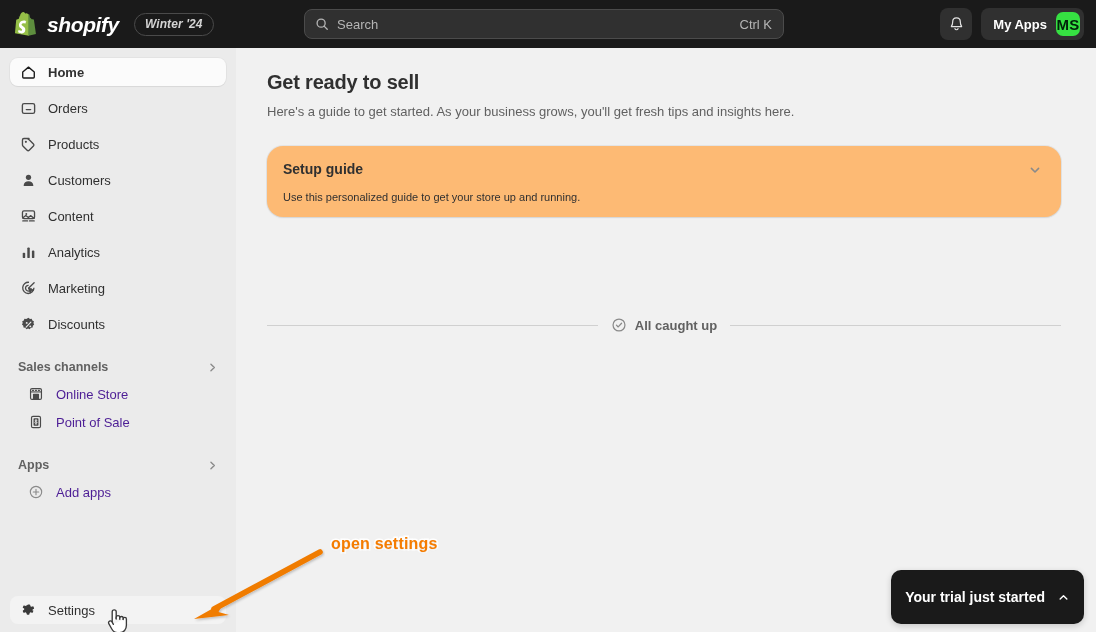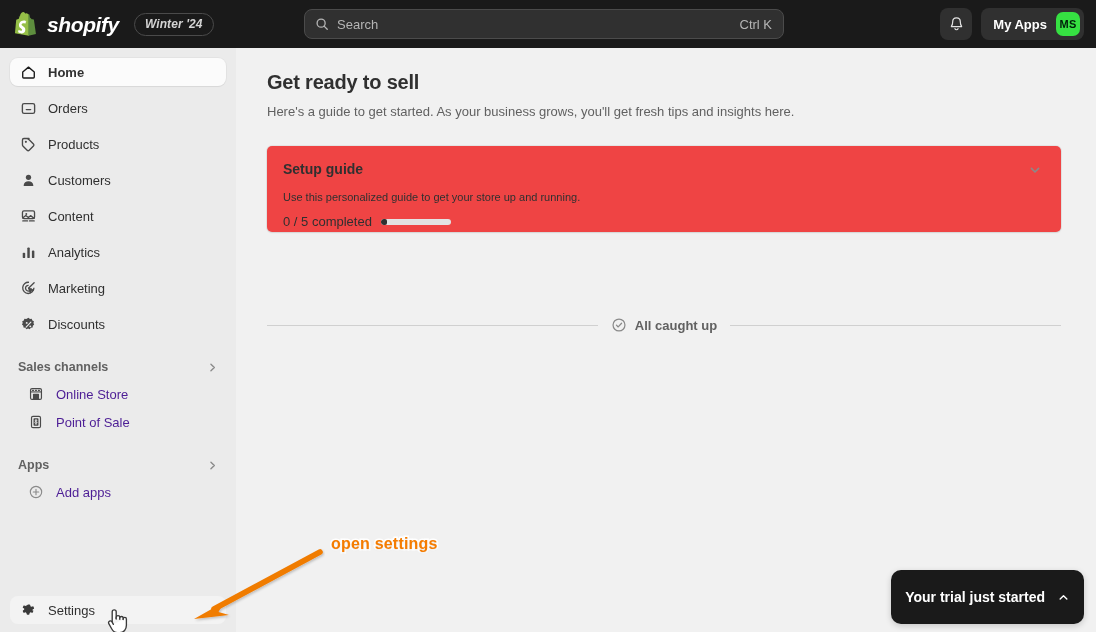--- a/index.html
+++ b/index.html
@@ -143,21 +143,21 @@
     line-height: 1;
     white-space: nowrap;
   }
 
   .avatar {
     width: 24px;
     height: 24px;
     border-radius: 7px;
     background: #36e042;
     color: #00200a;
-    font-size: 11px;
+    font-size: 15px;
     font-weight: 700;
     display: flex;
     align-items: center;
     justify-content: center;
     letter-spacing: 0.2px;
   }
 
   
   .sidebar {
     position: absolute;
@@ -281,24 +281,24 @@
     font-size: 13px;
     color: #616161;
     line-height: 1.4;
   }
 
   .card {
     position: absolute;
     left: 31px;
     top: 98px;
     width: 794px;
-    background: #ef4444;
-    border-radius: 5px;
+    background: #fdba74;
+    border-radius: 16px;
     box-shadow: 0 0 0 1px rgba(0,0,0,0.05), 0 1px 2px rgba(0,0,0,0.07);
-    padding: 14px 16px 4px 16px;
+    padding: 14px 16px 12px 16px;
   }
 
   .card-head {
     display: flex;
     align-items: flex-start;
     justify-content: space-between;
   }
 
   .card-title {
     font-size: 14px;
@@ -641,26 +641,20 @@
   <div class="card">
     <div class="card-head">
       <div class="card-title">Setup guide</div>
       <div class="card-collapse">
         <svg width="14" height="14" viewBox="0 0 14 14" fill="none" stroke="#8a8a8a" stroke-width="1.55" stroke-linecap="round" stroke-linejoin="round">
           <path d="M3.4 5.4L7 9l3.6-3.6"></path>
         </svg>
       </div>
     </div>
     <div class="card-desc">Use this personalized guide to get your store up and running.</div>
-    <div class="progress-row">
-      <span class="progress-label">0 / 5 completed</span>
-      <span class="progress-track">
-        <span class="progress-dot"></span>
-      </span>
-    </div>
   </div>
 
   <div class="divider-row">
     <span class="divider-line"></span>
     <span class="divider-mid">
       <svg width="16" height="16" viewBox="0 0 18 18" fill="none" stroke="#8a8a8a" stroke-width="1.4" stroke-linecap="round" stroke-linejoin="round">
         <circle cx="9" cy="9" r="6.7"></circle>
         <path d="M6.1 9.2l2 2 3.8-4.2"></path>
       </svg>
       <span>All caught up</span>

